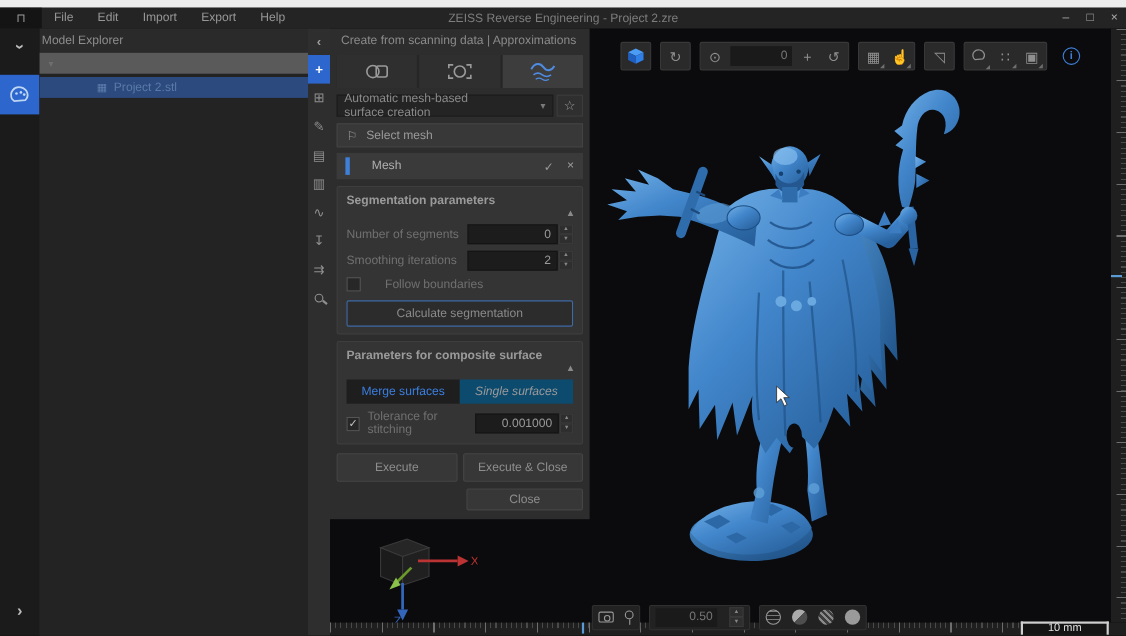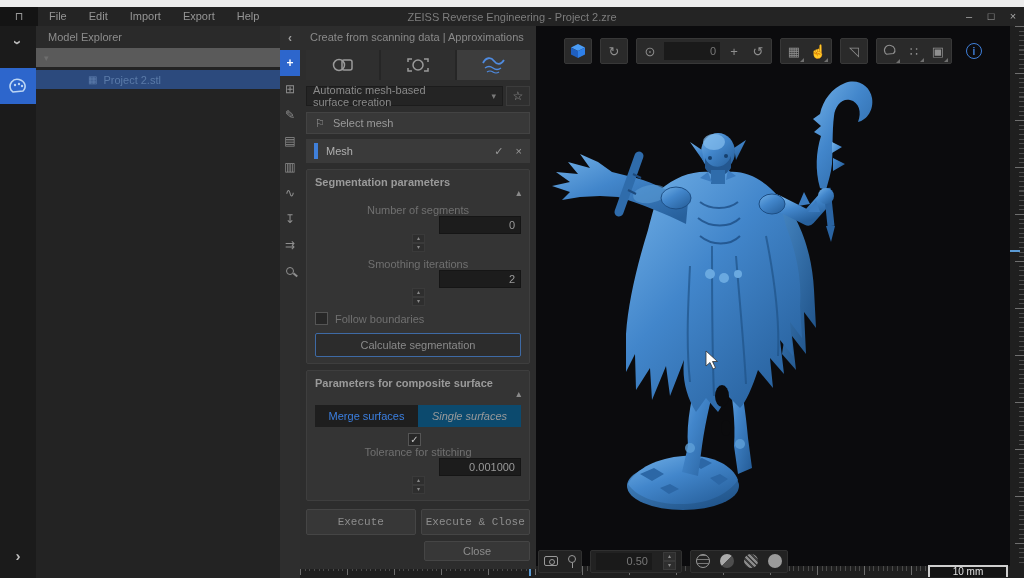--- a/index.html
+++ b/index.html
@@ -21,21 +21,21 @@
   
   #rail { position:absolute; left:0; top:26px; width:36px; height:552px; background:#1b1b1b; }
   .rail-chev { color:#bdbdbd; font-size:15px; font-weight:bold; width:36px; text-align:center; }
   #rail-top { position:absolute; top:8px; left:0; transform:rotate(90deg); }
   #rail-bottom { position:absolute; bottom:14px; left:0; }
   #rail-active { position:absolute; top:42px; left:0; width:36px; height:36px; background:#2d66cc;
                  display:flex; align-items:center; justify-content:center; }
 
   
   #explorer { position:absolute; left:36px; top:26px; width:244px; height:552px; background:#2a2a2a; }
-  #exp-header { height:22px; line-height:22px; padding-left:12px; color:#8d8d8d; font-size:11px; }
+  #exp-header { height:22px; line-height:22px; padding-left:2px; color:#8d8d8d; font-size:11px; }
   #exp-tree { position:absolute; top:22px; left:0; right:0; bottom:0; background:#232323; }
   .tree-row { height:19px; display:flex; align-items:center; font-size:11px; }
   #tree-group { background:#5a5a5a; color:#4a4a4a; padding-left:8px; }
   #tree-item { background:#2c4a7d; color:#5a7aa8; padding-left:52px; margin-top:3px; }
   #tree-item .ti-icon { color:#5f7fae; font-size:10px; margin-right:6px; }
   #tree-group .tg-chev { color:#6e6e6e; font-size:9px; margin-right:6px; }
 
   
   #toolcol { position:absolute; left:280px; top:26px; width:20px; height:552px; background:#2e2e2e; }
   #tc-collapse { height:24px; color:#9c9c9c; font-size:12px; font-weight:bold; text-align:center; line-height:24px; }
@@ -58,44 +58,44 @@
   .ptab.active { background:#3d3d3d; }
   #p-dd-row { margin:6px 6px 0; display:flex; gap:3px; height:20px; }
   #p-dd { flex:1; background:#242424; border:1px solid #1c1c1c; color:#8a8a8a; font-size:11px;
           display:flex; align-items:center; padding:0 6px;gap:48px; }
   #p-dd .dd-chev { margin-left:auto; color:#7a7a7a; font-size:9px; }
   #p-star { width:24px; background:#2f2f2f; border:1px solid #3c3c3c; color:#9a9a9a; font-size:12px;
             display:flex; align-items:center; justify-content:center; }
   #p-selectmesh { margin:6px 6px 0; height:22px; background:#383838; border:1px solid #434343;
                   display:flex; align-items:center; padding:0 8px; color:#9a9a9a; font-size:11px; gap:8px; }
   #p-meshrow { margin:5px 6px 0; height:24px; background:#3a3a3a; display:flex; align-items:center;
-               padding:0 8px; color:#b0b0b0; font-size:11px; gap:8px; }
+               padding:0 8px; color:#b0b0b0; font-size:11px; gap:20px; }
   #p-meshrow .bluebar { width:4px; height:16px; background:#3f7fd9; }
   #p-meshrow .mr-act { margin-left:auto; display:flex; gap:12px; color:#9a9a9a; font-size:11px; }
   .section { margin:6px 6px 0; background:#343434; border:1px solid #3e3e3e; border-radius:2px; padding:6px 8px; }
   .sec-title { display:flex; color:#9a9a9a; font-size:11px; font-weight:bold;flex-direction:column; }
   .sec-pin { margin-left:auto; color:#8a8a8a; font-size:9px; }
-  .f-row { margin-top:6px; display:flex; align-items:center; font-size:11px; color:#707070;flex-direction:column; }
+  .f-row { margin-top:6px; display:flex; align-items:center; font-size:11px; color:#707070; }
   .f-row .inp { margin-left:auto; width:82px; height:18px; background:#1c1c1c; border:1px solid #151515;
                 color:#9a9a9a; display:flex; align-items:center; justify-content:flex-end; padding-right:5px; }
   .spin { display:flex; flex-direction:column; width:13px; height:18px; margin-left:1px; }
   .spin span { flex:1; background:#2e2e2e; border:1px solid #3a3a3a; color:#888; font-size:6px;
                line-height:7px; text-align:center; }
-  .cb-row { margin-top:6px; display:flex; align-items:center; gap:7px; font-size:11px; color:#707070; }
+  .cb-row { margin-top:6px; display:flex; align-items:center; gap:22px; font-size:11px; color:#707070; }
   .cb { width:13px; height:13px; background:#272727; border:1px solid #555; color:#c5c5c5;
         font-size:10px; line-height:12px; text-align:center; }
   #calc-btn { margin-top:8px; width:100%; height:24px; background:#2c2c2c; border:1px solid #3e6aa5;
               color:#8a8a8a; font-size:11px; border-radius:2px; }
   .toggle { margin-top:6px; display:flex; height:22px; font-size:11px; }
   .toggle div { flex:1; display:flex; align-items:center; justify-content:center; }
   #tg-merge { background:#1e1e1e; color:#3b7fe0; }
   #tg-single { background:#0c4a6e; color:#9a9a9a;font-style:italic; }
   #exec-row { margin:8px 6px 0; display:flex; gap:5px; }
   .pbtn { background:#373737; border:1px solid #454545; color:#8d8d8d; font-size:11px; border-radius:2px; }
-  #exec-row .pbtn { flex:1; height:26px;font-family:Liberation Mono, monospace; }
+  #exec-row .pbtn { flex:1; height:26px; }
   #close-row { margin:6px 6px 0; display:flex; justify-content:flex-end; }
   #btn-close { width:106px; height:20px; }
 
   
   #vtb { position:absolute; left:264px; top:12px; height:26px; display:flex; gap:8px; z-index:4; align-items:center; }
   .vbtn { height:26px; min-width:28px; background:#2a2a2a; border:1px solid #383838; border-radius:2px;
           display:flex; align-items:center; justify-content:center; color:#8f8f8f; font-size:13px; padding:0 4px; }
   .vgroup { height:26px; background:#2a2a2a; border:1px solid #383838; border-radius:2px;
             display:flex; align-items:center; padding:0 3px; gap:4px; }
   .vicon { color:#8f8f8f; font-size:13px; width:20px; text-align:center; position:relative; }

